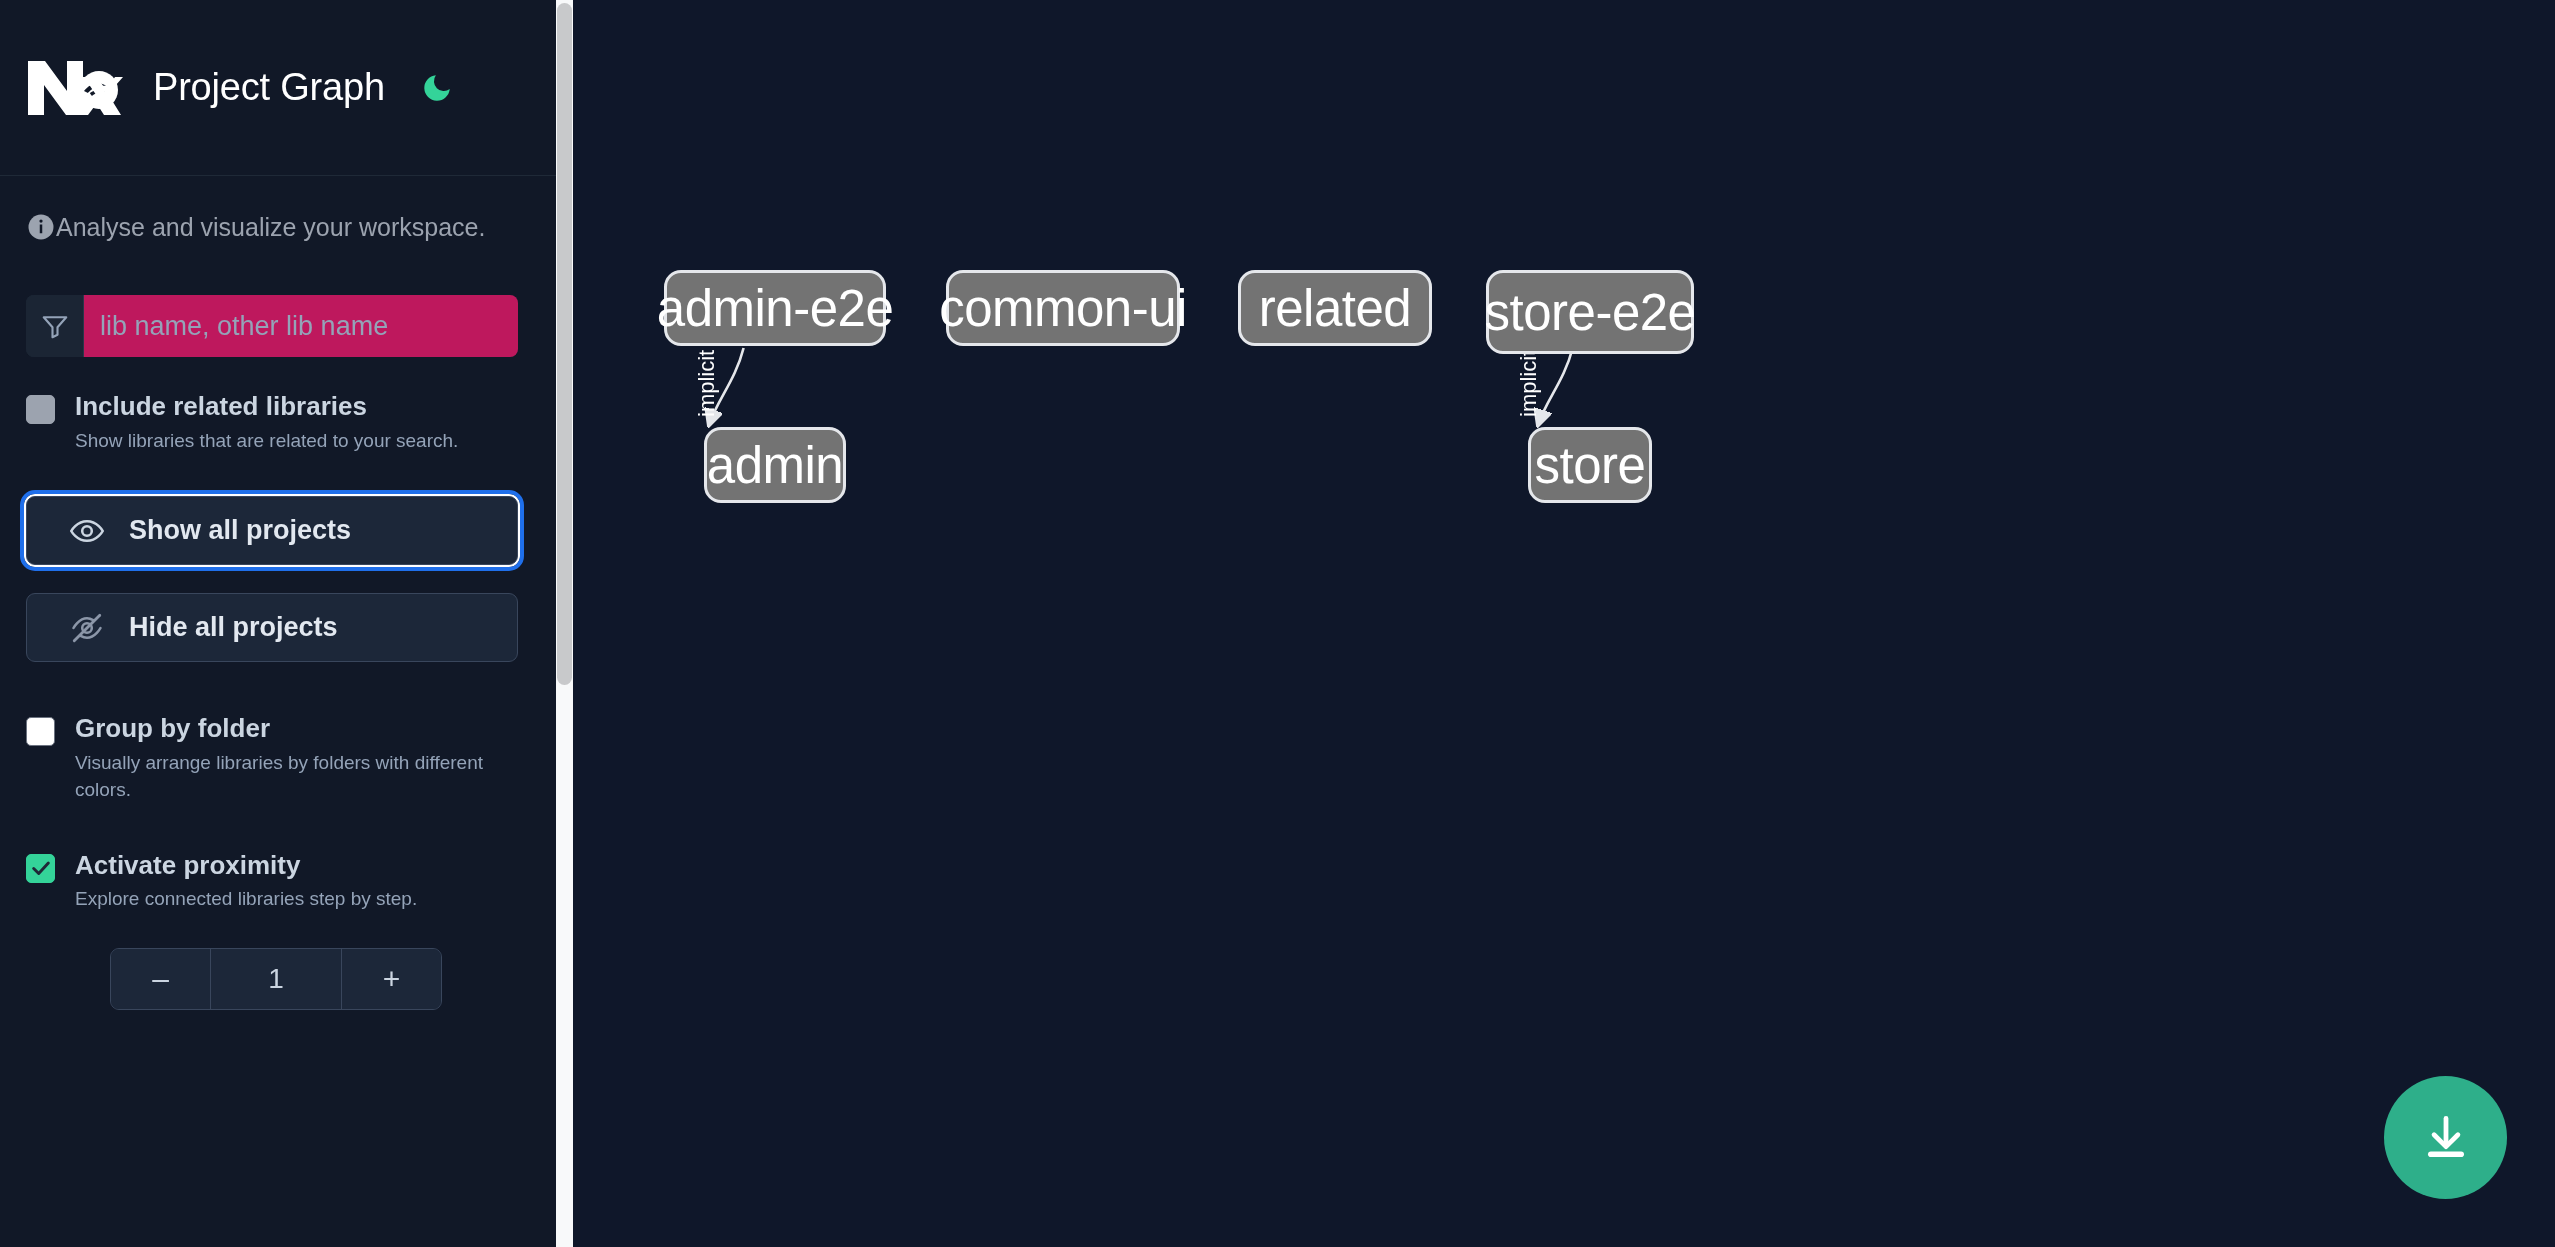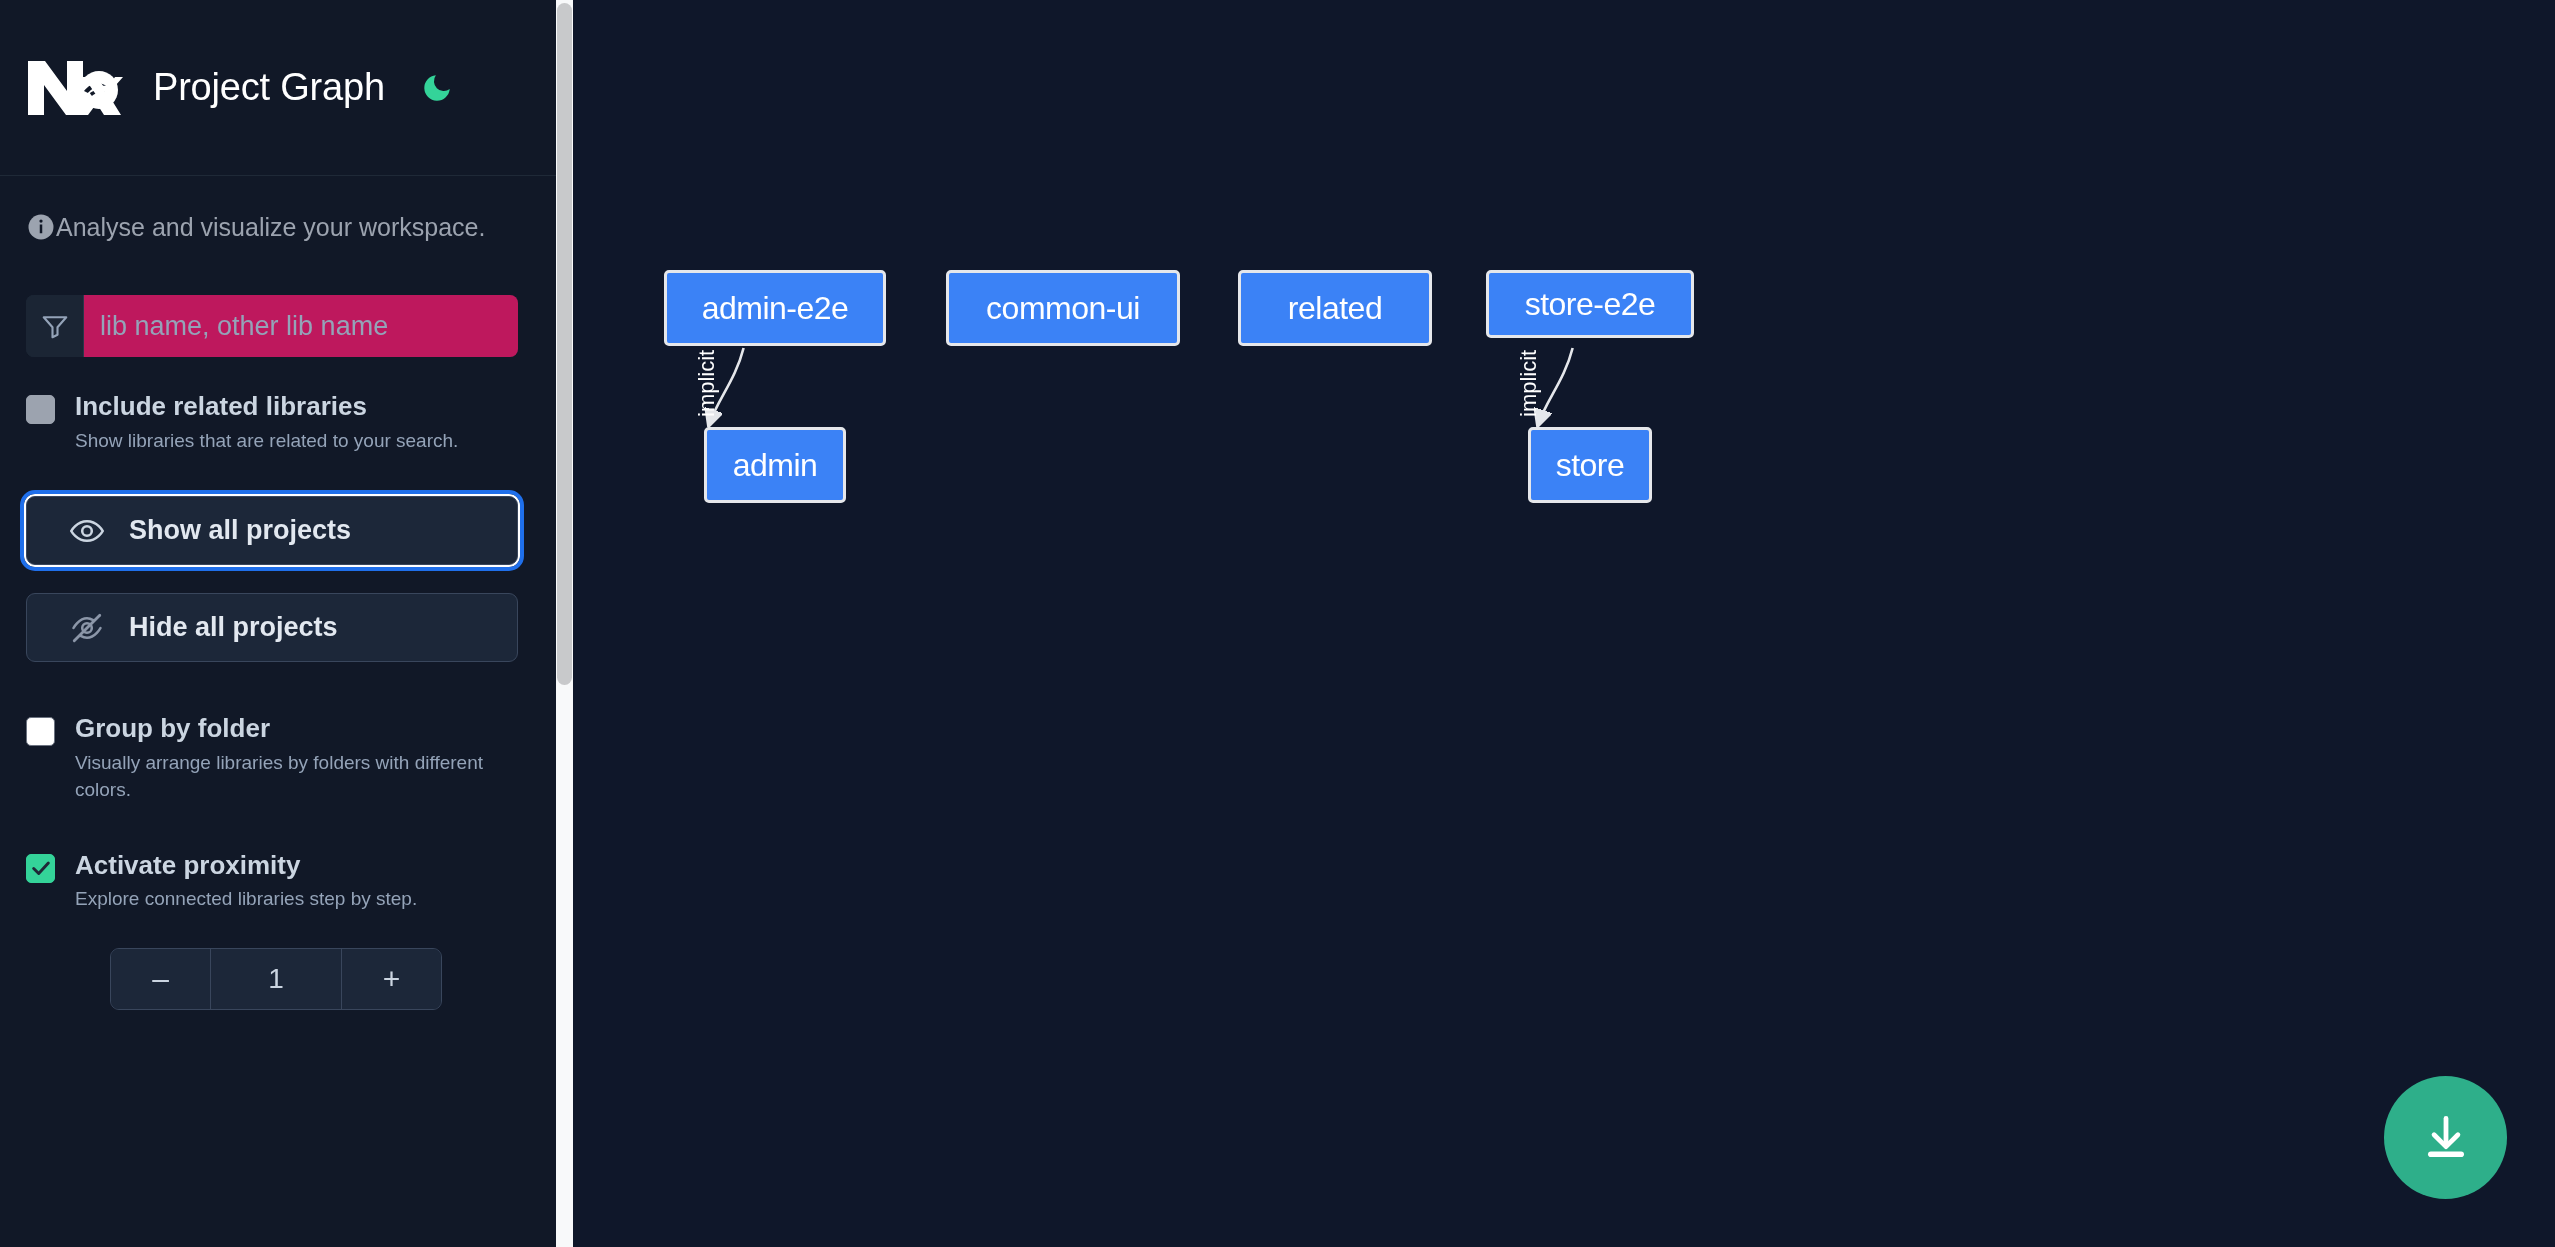--- a/index.html
+++ b/index.html
@@ -186,26 +186,26 @@
   
   .graph {
     position: relative;
     flex: 1;
     height: 1247px;
     background: #0f172a;
     overflow: hidden;
   }
   .node {
     position: absolute;
-    background: #3b82f6;
+    background: #737373;
     border: 3px solid #e5e7eb;
-    border-radius: 5px;
+    border-radius: 17px;
     display: flex; align-items: center; justify-content: center;
     color: #ffffff;
-    font-size: 32px;
+    font-size: 51px;
     font-weight: 400;
     letter-spacing: -0.5px;
     cursor: pointer;
     white-space: nowrap;
   }
   .edge-svg { position: absolute; left: 0; top: 0; width: 100%; height: 100%; pointer-events: none; }
   .edge-label {
     position: absolute;
     color: #ffffff;
     font-size: 22px;
@@ -337,21 +337,21 @@
       <path d="M 186 348 C 178 380 160 400 152 424" fill="none" stroke="#e5e7eb" stroke-width="2.6" marker-end="url(#arrow)"></path>
       <path d="M 1008 348 C 1000 380 982 400 974 424" fill="none" stroke="#e5e7eb" stroke-width="2.6" marker-end="url(#arrow)"></path>
     </svg>
 
     <div class="edge-label" style="left:117px; top:370px; width:68px;">implicit</div>
     <div class="edge-label" style="left:939px; top:370px; width:68px;">implicit</div>
 
     <div class="node" style="left:108px;  top:270px; width:222px; height:76px;">admin-e2e</div>
     <div class="node" style="left:390px;  top:270px; width:234px; height:76px;">common-ui</div>
     <div class="node" style="left:682px;  top:270px; width:194px; height:76px;">related</div>
-    <div class="node" style="left:930px;  top:270px; width:208px; height:68px;text-align:center;">store-e2e</div>
+    <div class="node" style="left:930px;  top:270px; width:208px; height:84px;text-align:center;">store-e2e</div>
     <div class="node" style="left:148px;  top:427px; width:142px; height:76px;">admin</div>
     <div class="node" style="left:972px;  top:427px; width:124px; height:76px;">store</div>
 
     <button class="fab">
       <svg width="52" height="52" viewBox="0 0 24 24">
         <line x1="12" y1="3" x2="12" y2="15" stroke="#ffffff" stroke-width="2.2" stroke-linecap="round"></line>
         <path d="M6.5 10.5 L12 16 L17.5 10.5" fill="none" stroke="#ffffff" stroke-width="2.2" stroke-linecap="round" stroke-linejoin="round"></path>
         <line x1="5" y1="19.5" x2="19" y2="19.5" stroke="#ffffff" stroke-width="2.6" stroke-linecap="round"></line>
       </svg>
     </button>

